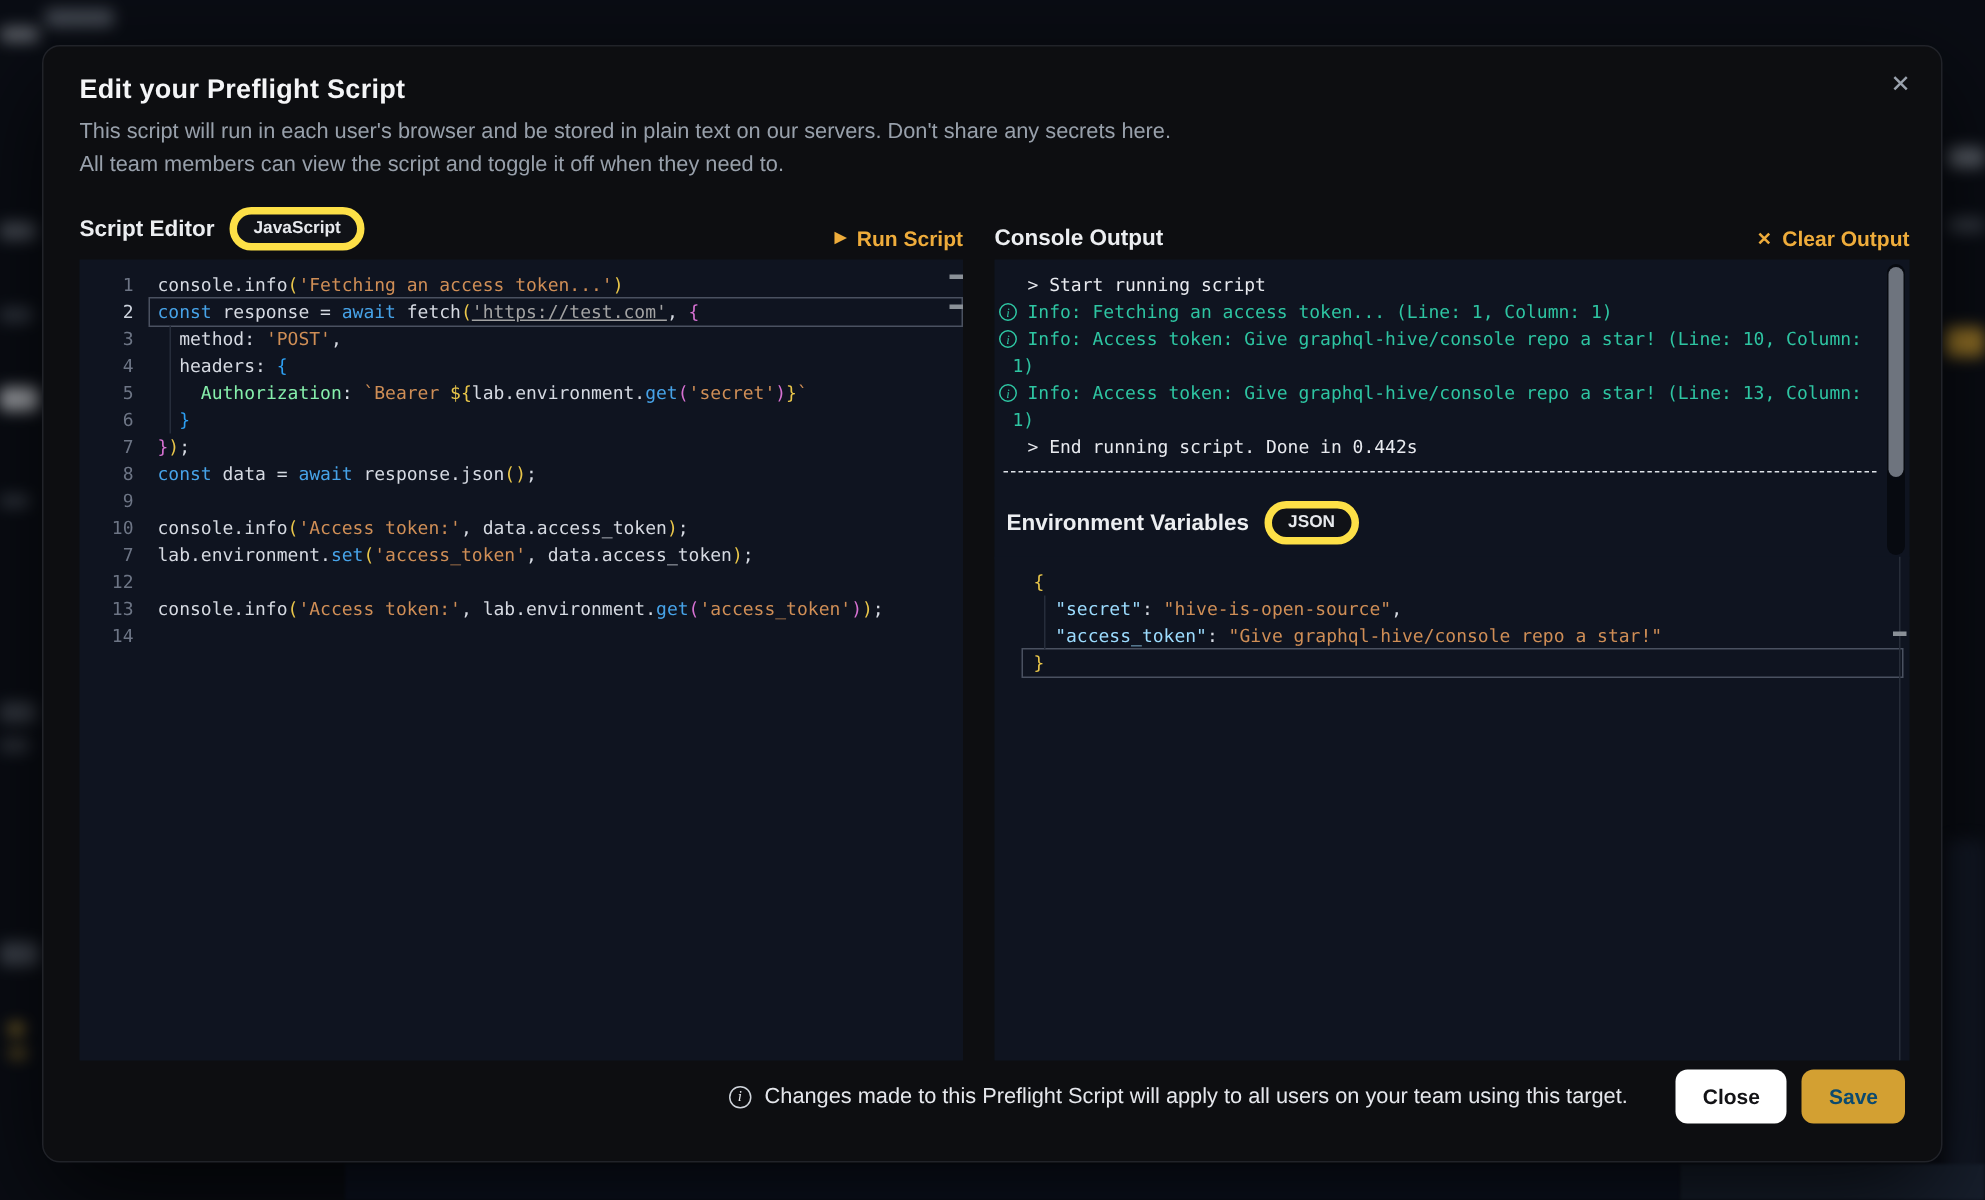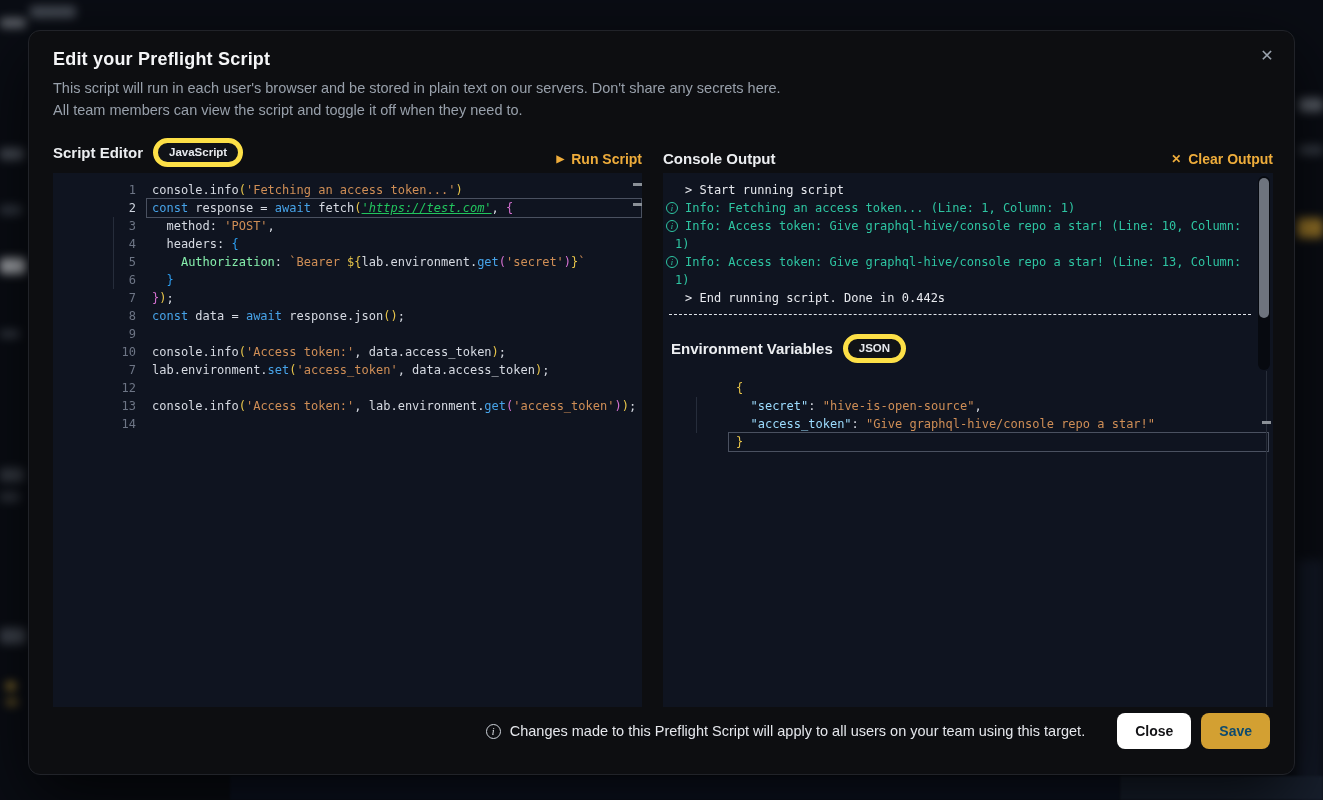--- a/index.html
+++ b/index.html
@@ -47,34 +47,34 @@
   .editor { position:absolute; background:#0f1420; overflow:hidden; }
   .script-editor { left:24px; top:142px; width:589px; height:534px; }
   .env-editor    { left:634px; top:340px; width:610px; height:336px; }
   .console-panel { position:absolute; left:634px; top:142px; width:610px; height:200px;
     background:#0f1420; overflow:hidden; }
 
   .code-pane { position:absolute; inset:0; padding-top:8px;
     font-family:"DejaVu Sans Mono", monospace; font-size:12px; }
   .env-editor .code-pane { padding-left:26px; }
 
-  .cl { position:relative; height:18px; line-height:18px; white-space:pre;margin-left:47px; }
+  .cl { position:relative; height:18px; line-height:18px; white-space:pre; }
   .ln { display:inline-block; width:36px; text-align:right; color:#6d7585; }
   .code { margin-left:16px; }
   .env-editor .code { margin-left:0; }
   .cl.cur .ln { color:#ced4de; }
   .script-editor .cl.cur::before { content:''; position:absolute; left:46px; right:0;
     top:-1px; bottom:-1px; border:1px solid #4a5160; pointer-events:none; }
   .env-editor .cl.cur::before { content:''; position:absolute; left:-8px; right:4px;
     top:-1px; bottom:-1px; border:1px solid #4a5160; pointer-events:none; }
 
   .c-d  { color:#d6dae2; }
   .c-k  { color:#47a3e8; }
   .c-s  { color:#cf8e56; }
-  .c-su { color:#22c55e; text-decoration:underline;font-style:italic; }
+  .c-su { color:#a3a3a3; text-decoration:underline; }
   .c-t  { color:#86efac; }
   .c-b1 { color:#e9c64a; }
   .c-b2 { color:#d671d2; }
   .c-b3 { color:#2d9ff2; }
   .c-j  { color:#9cdcfe; }
 
   .indent-guide { position:absolute; width:1px; background:#262d3b; }
   .sg-script { left:60px; top:44px; height:72px; }
   .sg-env    { left:33px; top:26px; height:36px; }
   .ruler-mark { position:absolute; right:0; width:9px; height:3px; background:#8a9097; }

